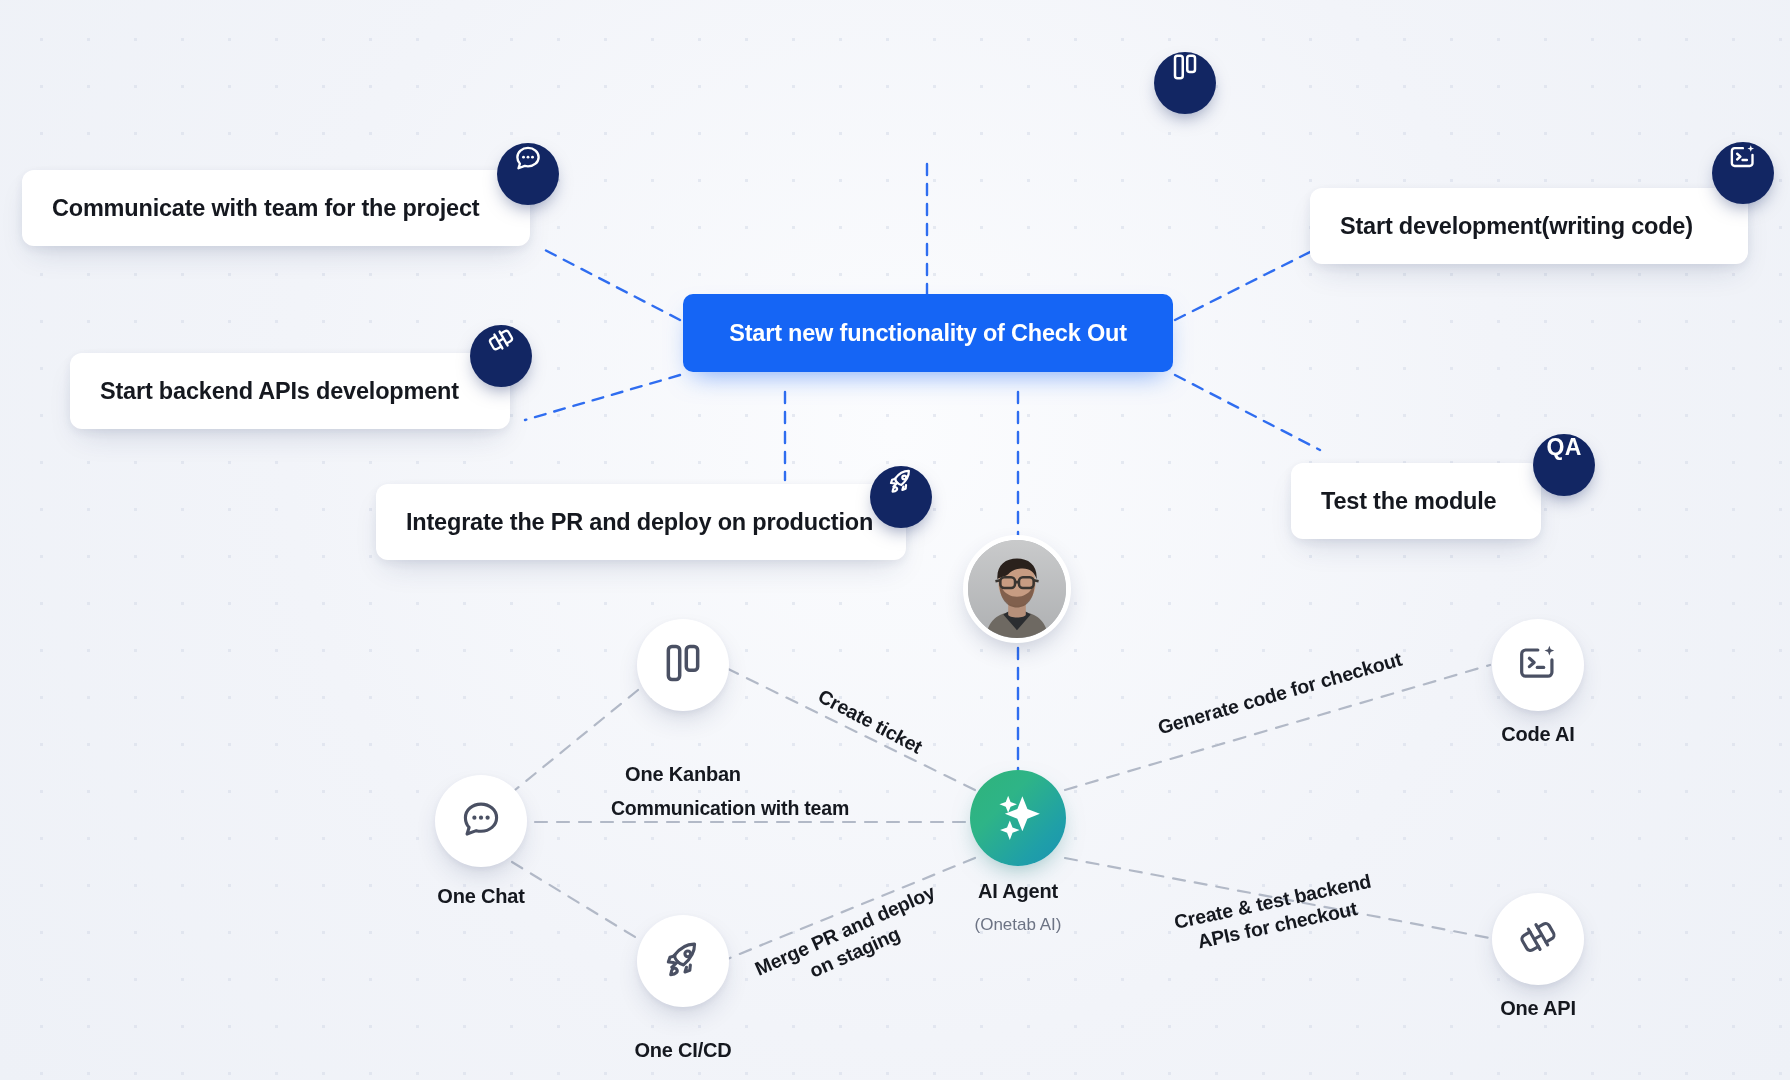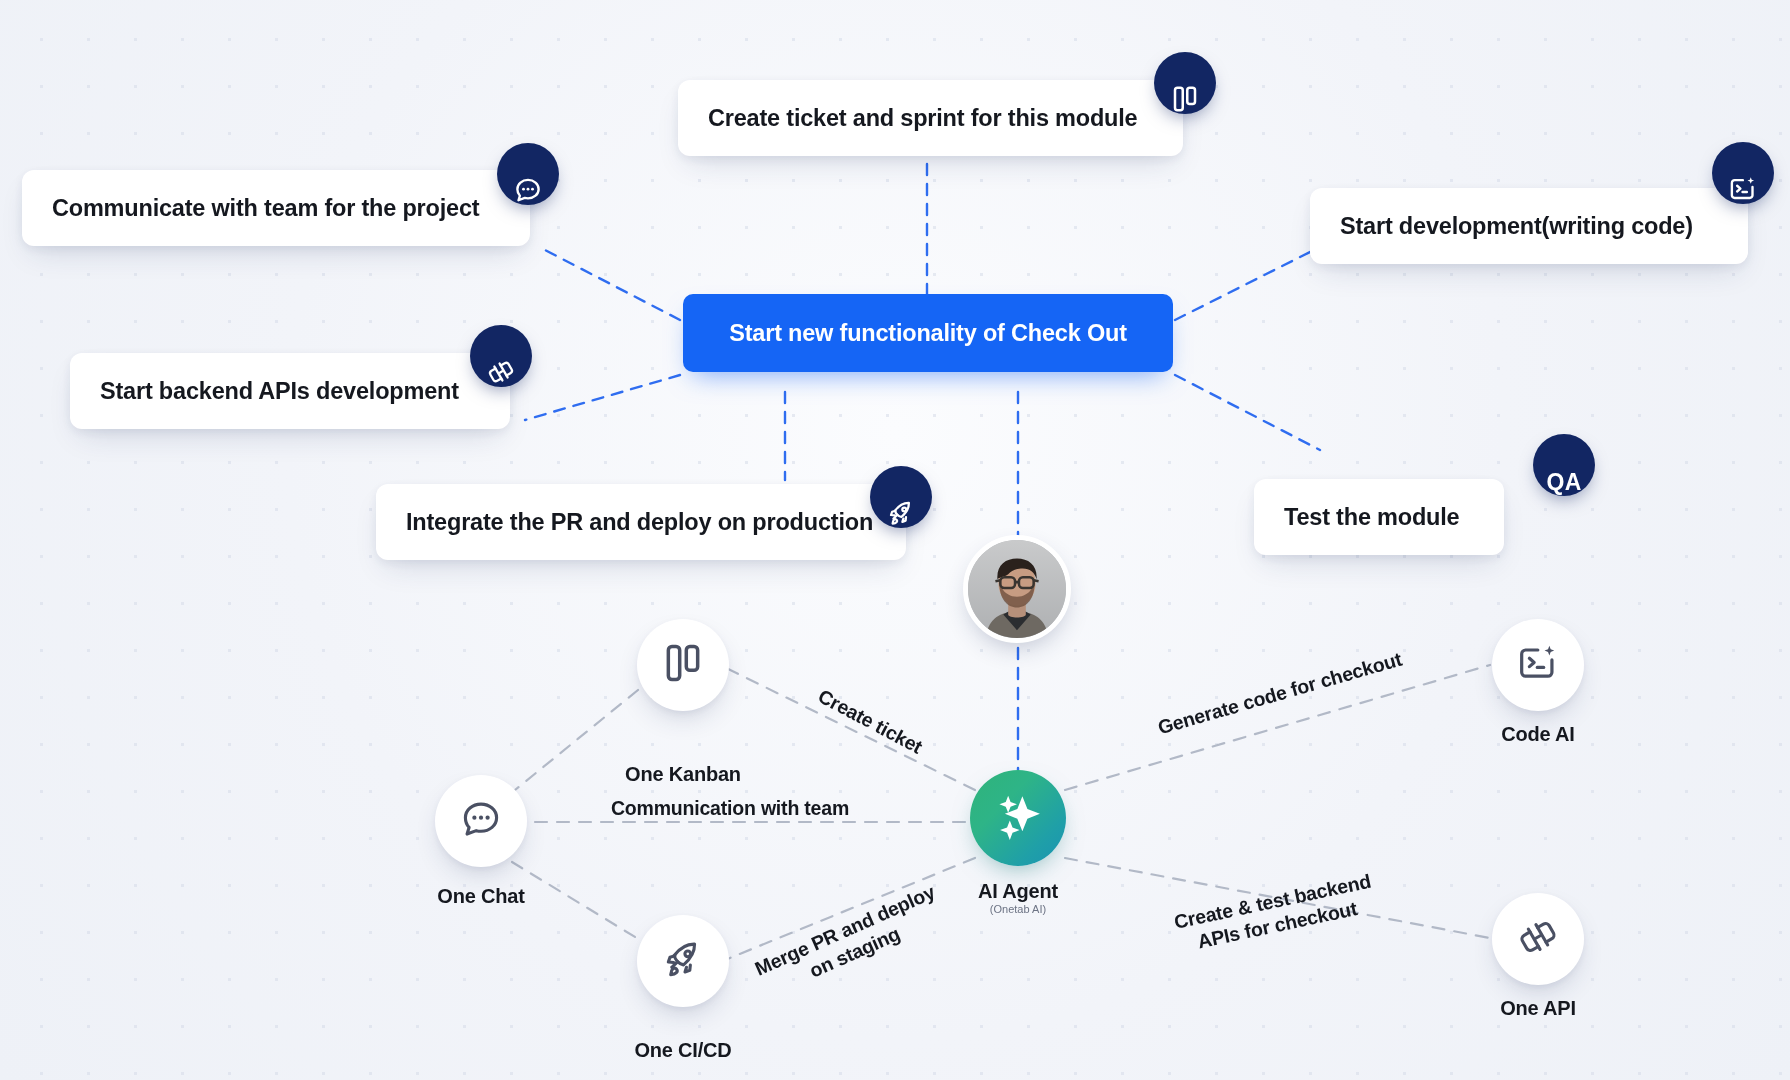--- a/index.html
+++ b/index.html
@@ -66,21 +66,21 @@
     white-space: nowrap;
   }
 
   
   .badge {
     position: absolute;
     width: 62px; height: 62px;
     border-radius: 50%;
     background: #122663;
     display: flex;
-    align-items: flex-end;
+    align-items: flex-start;
     justify-content: center;
     box-shadow: 0 8px 18px -6px rgba(18,38,99,.5);
     color: #fff;
   }
   .badge svg { width: 30px; height: 30px; display: block; }
   .badge .qa-text {
     font-size: 23px;
     font-weight: 700;
     letter-spacing: .3px;
   }
@@ -111,21 +111,21 @@
   .ai-label {
     position: absolute;
     text-align: center;
     width: 240px;
   }
   .ai-label .t1 {
     font-size: 20px; font-weight: 700; color: #15181f; letter-spacing: -.2px;
     display: block;
   }
   .ai-label .t2 {
-    font-size: 11px; color: #6c7384; display: block; margin-top: 0;
+    font-size: 17px; color: #6c7384; display: block; margin-top: 12px;
   }
 
   
   .svc {
     position: absolute;
     width: 92px; height: 92px;
     border-radius: 50%;
     background: #fff;
     display: flex; align-items: center; justify-content: center;
     box-shadow: 0 12px 30px -12px rgba(32,49,92,.30), 0 2px 6px rgba(32,49,92,.05);
@@ -179,23 +179,20 @@
       <line x1="975" y1="790" x2="720" y2="665"></line>
       <line x1="965" y1="822" x2="525" y2="822"></line>
       <line x1="975" y1="858" x2="720" y2="962"></line>
       <line x1="1065" y1="790" x2="1490" y2="665"></line>
       <line x1="1065" y1="858" x2="1490" y2="938"></line>
       <line x1="638" y1="690" x2="515" y2="790"></line>
       <line x1="512" y1="862" x2="640" y2="940"></line>
     </g>
   </svg>
 
-  <div class="card" style="left:678px; top:80px; width:505px;">
-    <span>Create ticket and sprint for this module</span>
-  </div>
   <div class="badge" style="left:1154px; top:52px;">
     <span>
       <svg viewBox="0 0 24 24" fill="none" stroke="currentColor" stroke-width="2" stroke-linecap="round" stroke-linejoin="round">
         <rect x="4" y="3" width="6.2" height="18" rx="2"></rect>
         <rect x="13.8" y="3" width="6.2" height="13" rx="2"></rect>
       </svg>
     </span>
   </div>
 
   <div class="card" style="left:22px; top:170px; width:508px;">
@@ -251,21 +248,21 @@
         <path d="M12.3 15.2c-1.3-.3-2.4-.9-3.3-1.8-.9-.9-1.5-2-1.8-3.3 3.5-4.6 7-6.3 11.1-6.2.1 4.1-1.6 7.6-6 11.3z"></path>
         <path d="M9.1 13.4l-3.2 3.2"></path>
         <path d="M7.6 10.2L4.9 11l-.9 2.6 2.9.3"></path>
         <path d="M13.9 16.5l-.8 2.6 2.6-.9.3-2.9"></path>
         <circle cx="14.6" cy="9.2" r="1.55"></circle>
         <path d="M6.4 17.4c-.9.9-1.1 3.1-1.1 3.1s2.2-.2 3.1-1.1c.5-.5.5-1.4 0-2-.6-.5-1.5-.5-2 0z"></path>
       </svg>
     </span>
   </div>
 
-  <div class="card" style="left:1254px; top:463px; width:250px;margin-top:16px;">
+  <div class="card" style="left:1291px; top:463px; width:250px;">
     <span>Test the module</span>
   </div>
   <div class="badge" style="left:1533px; top:434px;">
     <span class="qa-text">QA</span>
   </div>
 
   <div class="center-node" style="left:683px; top:294px; width:490px; height:78px;">
     <span>Start new functionality of Check Out</span>
   </div>
 

